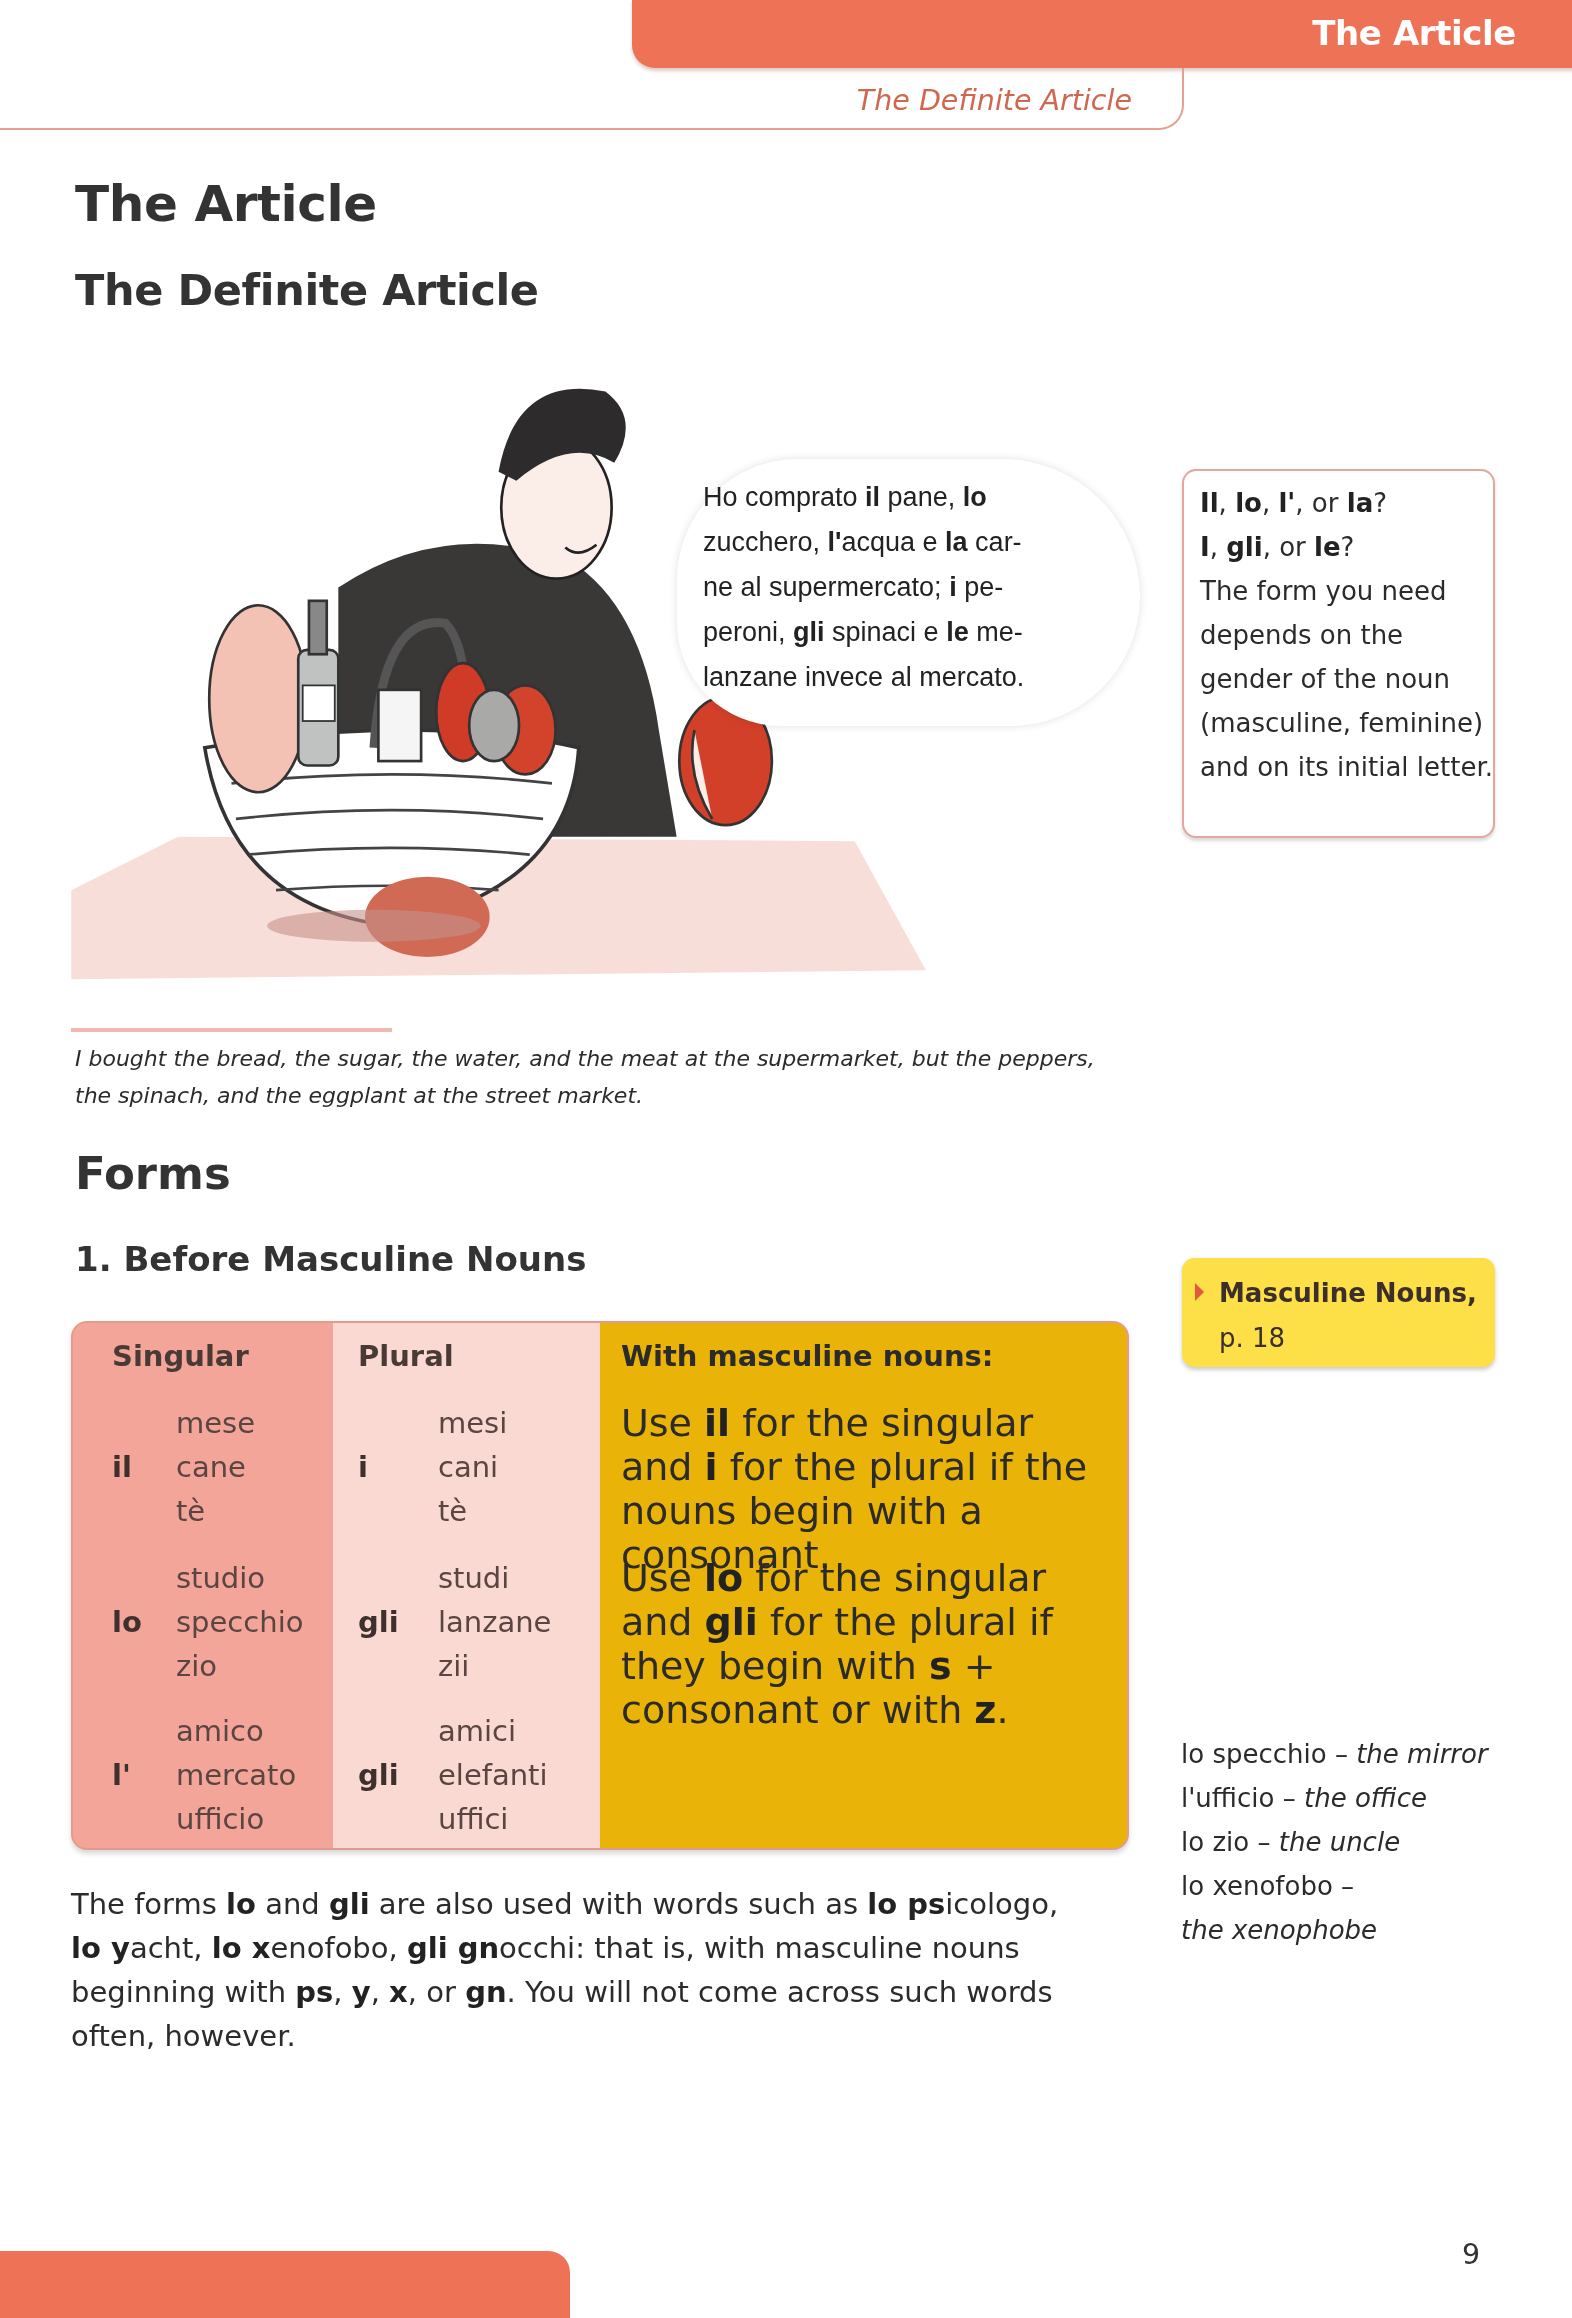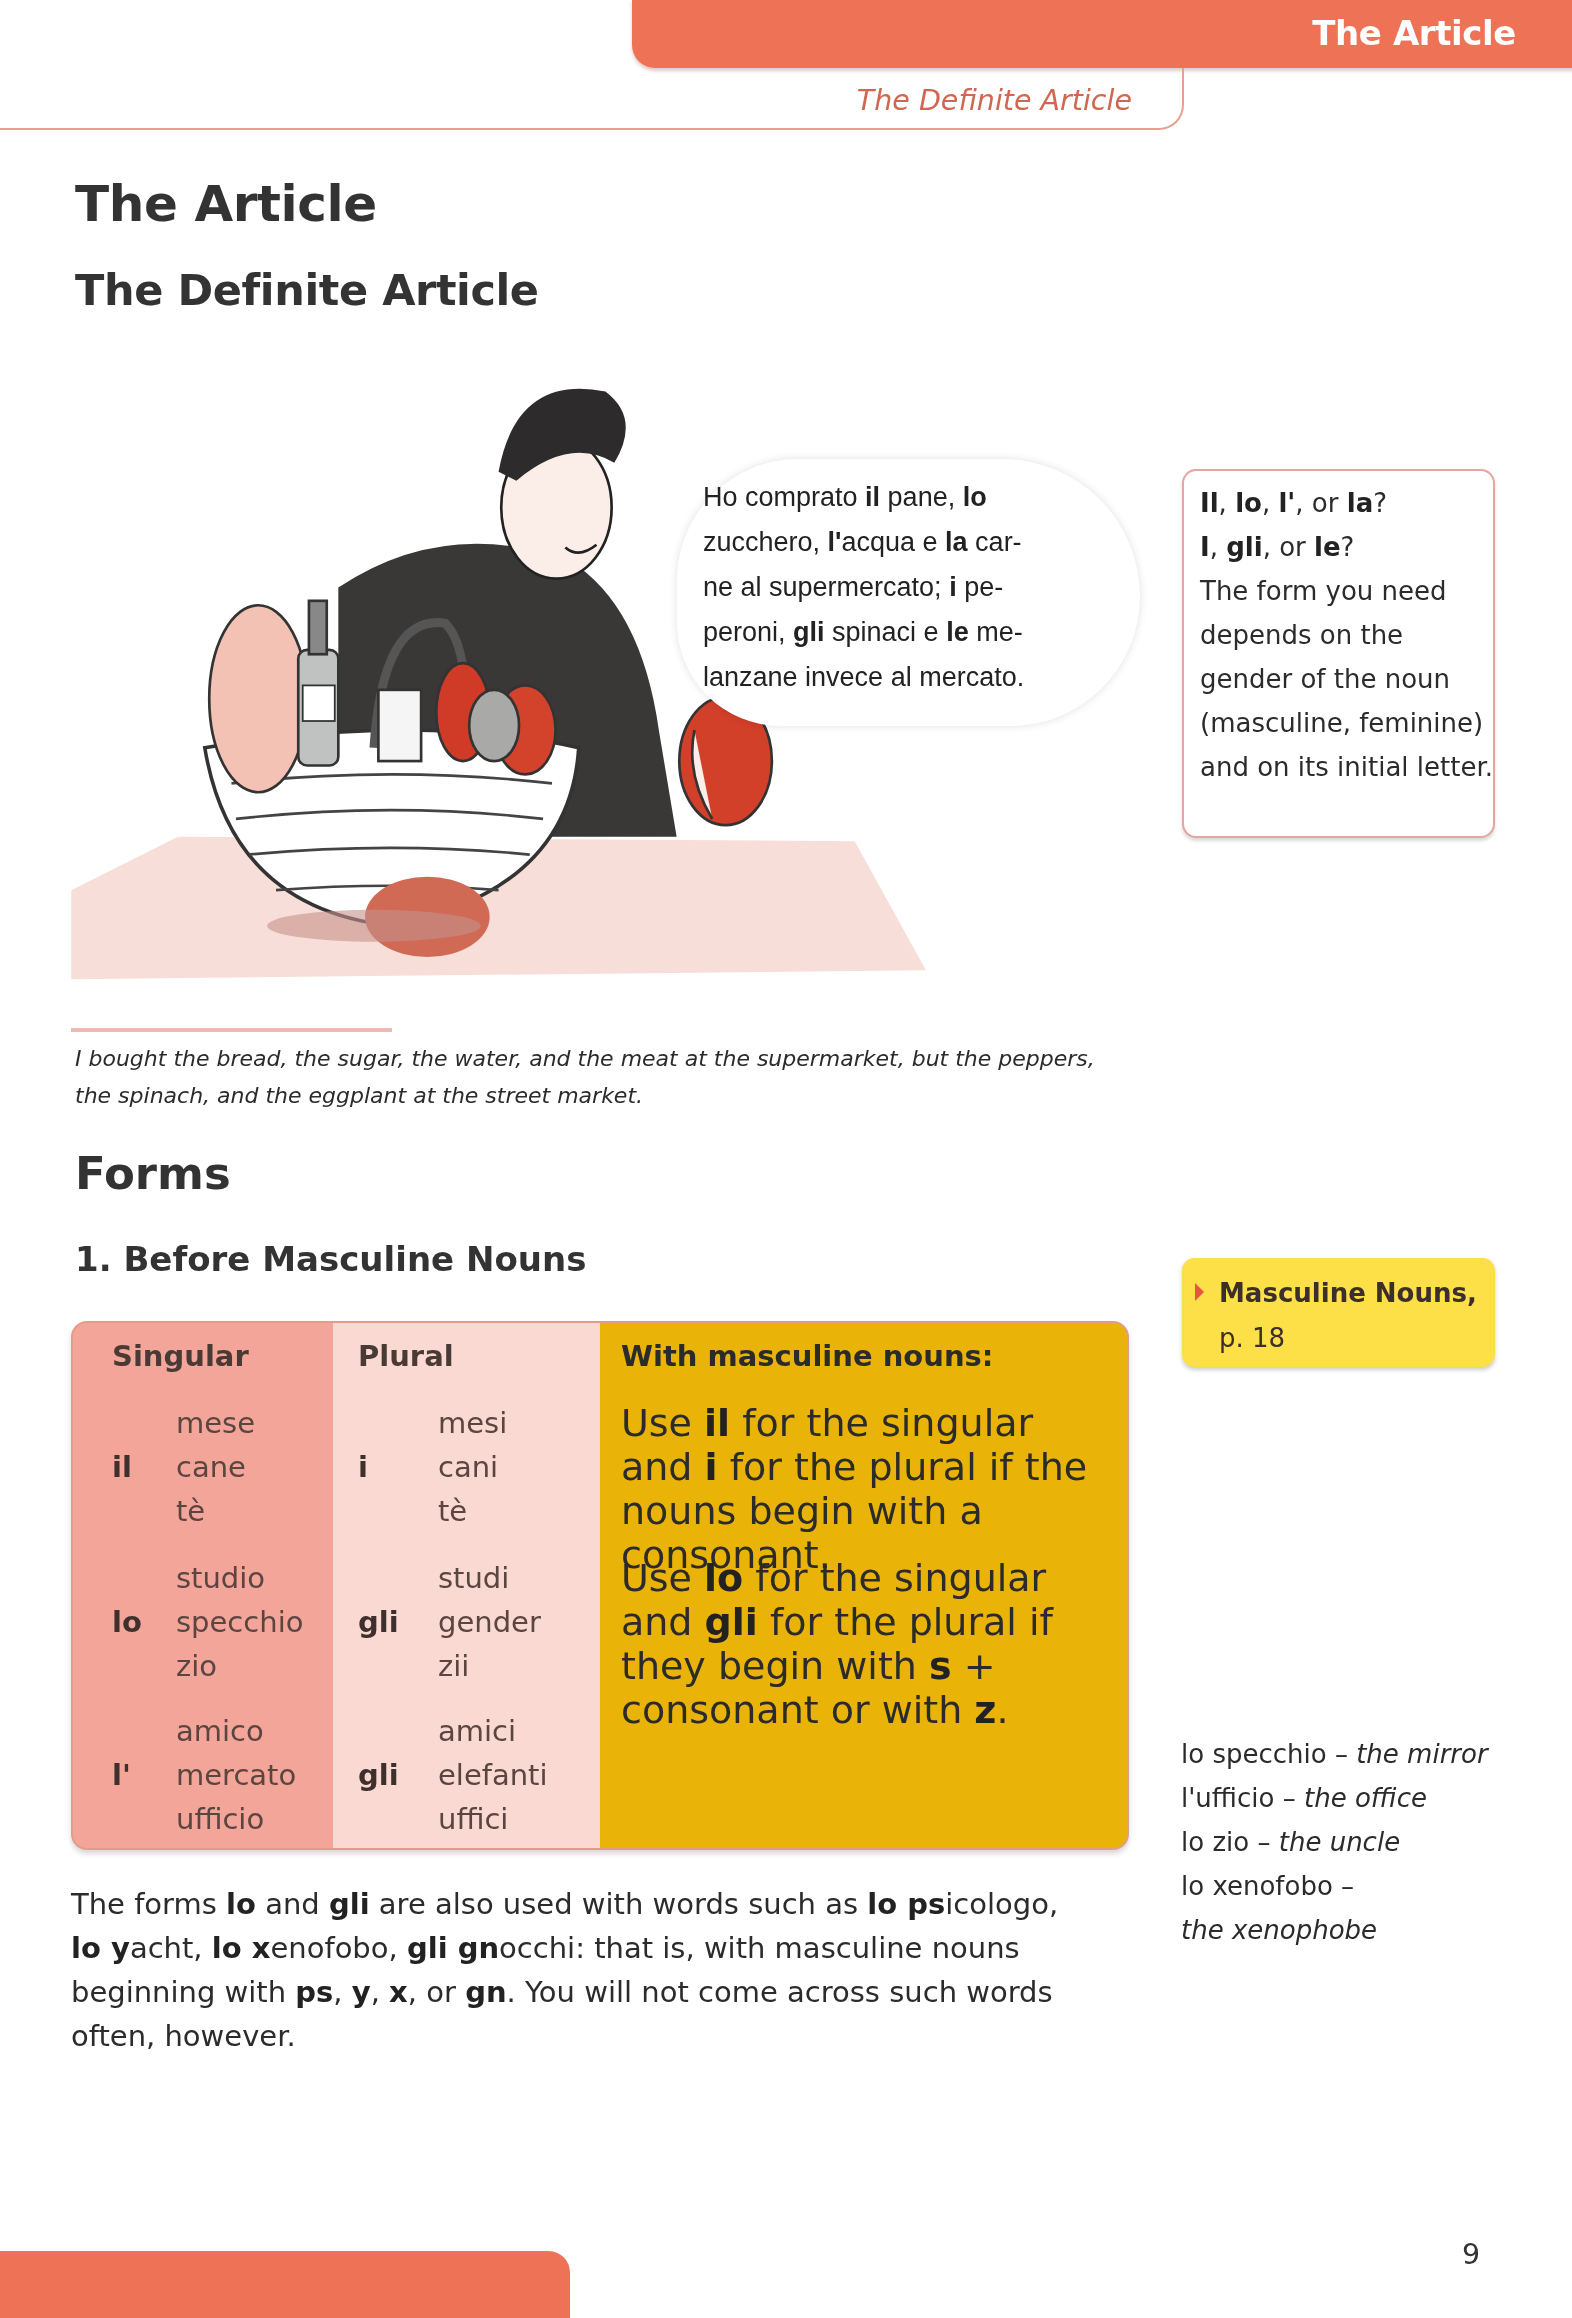--- a/index.html
+++ b/index.html
@@ -246,21 +246,21 @@
   <div class="grp" style="left:0; top:233px; width:534px; height:134px;">
     <span class="art" style="left:39px; top:44px;">lo</span>
     <div class="nouns" style="left:103px; top:0;">
       <div>studio</div>
       <div>specchio</div>
       <div>zio</div>
     </div>
     <span class="art" style="left:285px; top:44px;">gli</span>
     <div class="nouns" style="left:365px; top:0;">
       <div>studi</div>
-      <div>gender</div>
+      <div>lanzane</div>
       <div>zii</div>
     </div>
   </div>
   <div class="rule" style="top:233px;">Use <b>lo</b> for the singular and <b>gli</b> for the plural if they begin with <b>s</b> + consonant or with <b>z</b>.</div>
 
   <div class="grp" style="left:0; top:386px; width:534px; height:134px;">
     <span class="art" style="left:39px; top:44px;">l'</span>
     <div class="nouns" style="left:103px; top:0;">
       <div>amico</div>
       <div>mercato</div>

